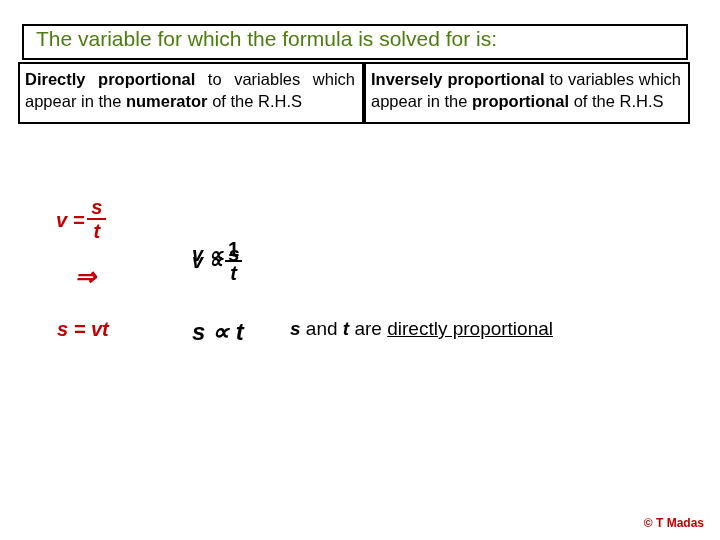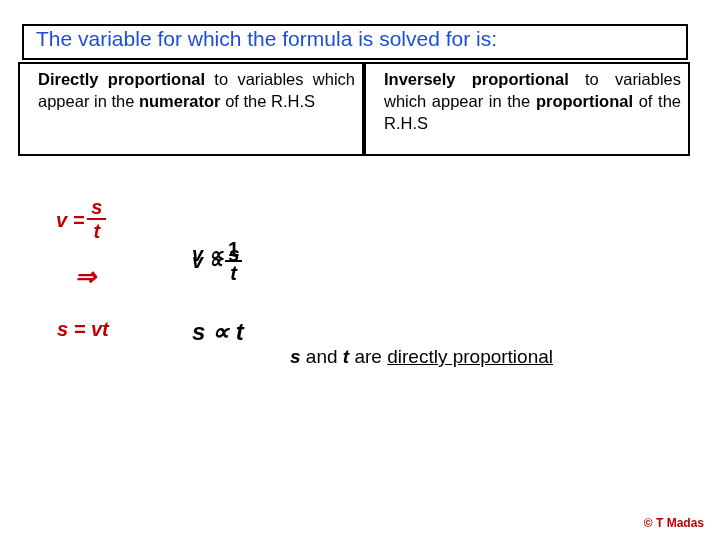--- a/index.html
+++ b/index.html
@@ -25,33 +25,33 @@
     border: 2px solid #000000;
     background: #ffffff;
     box-sizing: border-box;
   }
   .title-text {
     position: absolute;
     left: 36px;
     top: 27px;
     width: 640px;
     font-size: 21px;
-    color: #1d4ed8;
+    color: #4d7c0f;
     white-space: nowrap;
   }
 
   
   .hdr {
     position: absolute;
     top: 62px;
-    height: 94px;
+    height: 62px;
     border: 2px solid #000000;
     background: #ffffff;
     box-sizing: border-box;
-    padding: 5px 7px 0 18px;
+    padding: 5px 7px 0 5px;
     font-size: 16.5px;
     color: #000000;
     line-height: 1.32;
     text-align: justify;
   }
   .hdr-left { left: 18px; width: 346px; }
   .hdr-right { left: 364px; width: 326px; }
   .hdr b { font-weight: bold; }
 
   
@@ -171,21 +171,21 @@
   
   .stmt {
     position: absolute;
     font-size: 19px;
     color: #000000;
   }
   .stmt .v { font-style: italic; font-weight: bold; }
   .stmt .und { text-decoration: underline; }
   .stmt1 { left: 290px; top: 52px; }
   .stmt2 { left: 290px; top: 96px; }
-  .stmt3 { left: 290px; top: 168px; margin-top: 28px; }
+  .stmt3 { left: 290px; top: 168px; }
 
   
   .credit {
     position: absolute;
     right: 16px;
     bottom: 10px;
     font-size: 12px;
     color: #c00000;
     font-weight: bold;
   }

